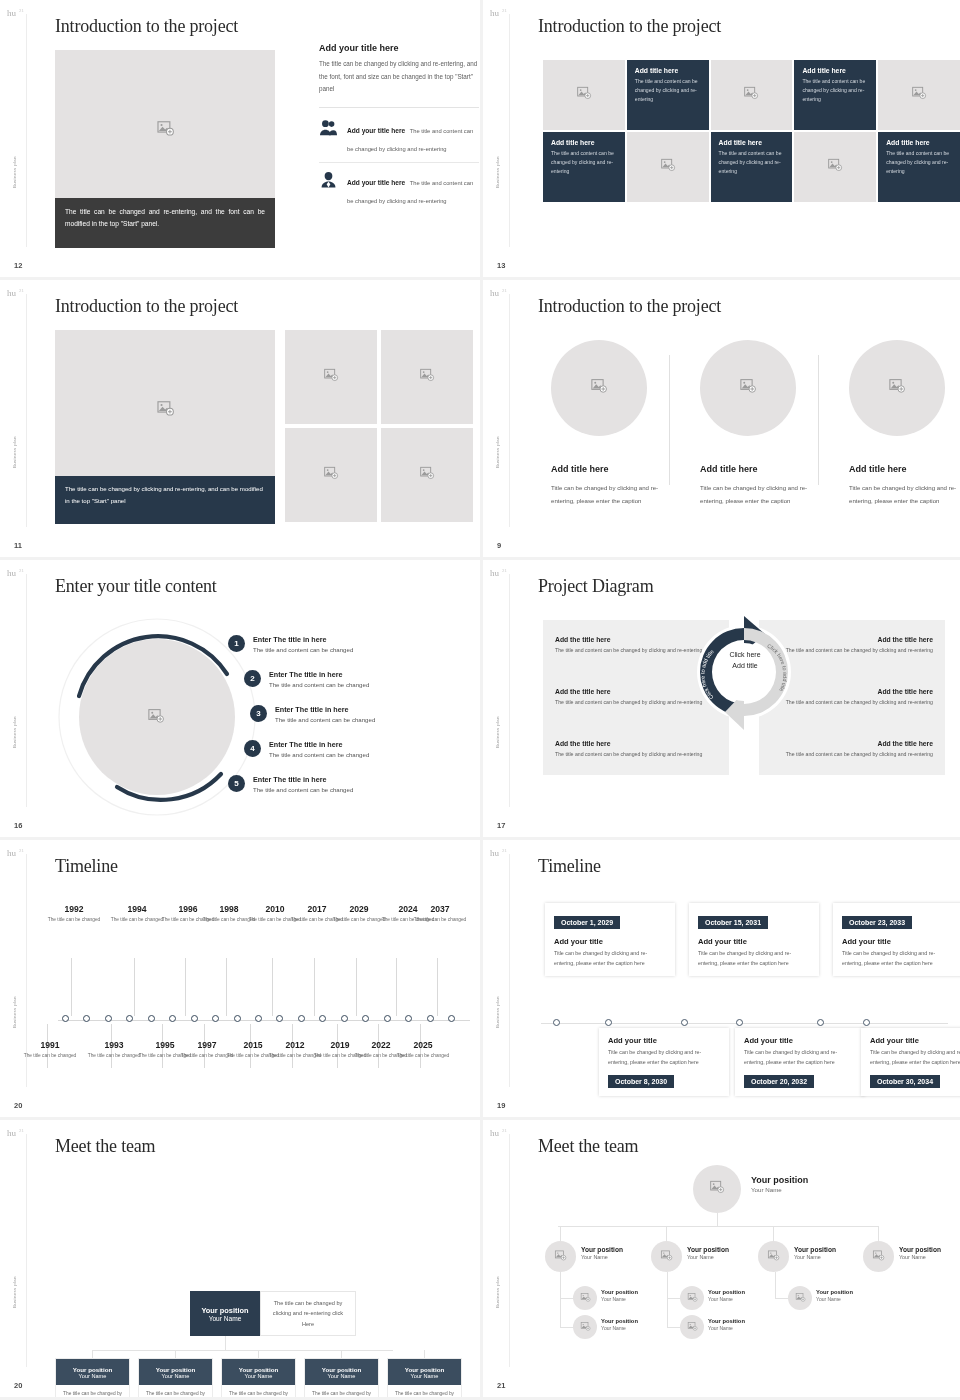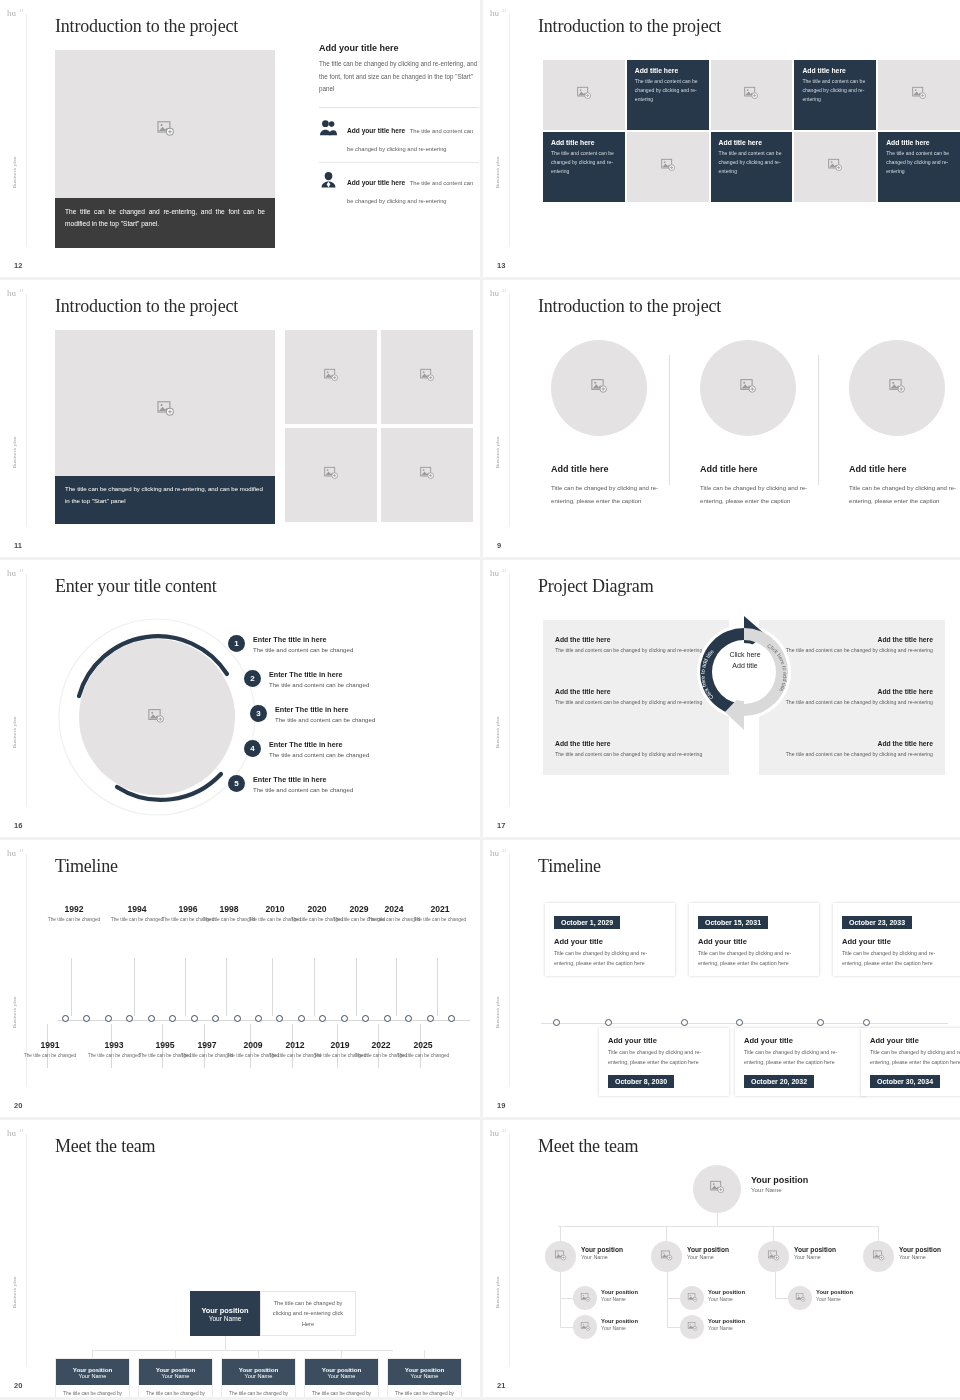--- a/index.html
+++ b/index.html
@@ -579,36 +579,36 @@
         <div class="s18-y">1998</div>
         <div class="s18-d">The title can be changed</div>
       </div>
       <div class="s18-tick" style="left:272px;top:118px;height:58px"></div>
       <div class="s18-lab" style="left:247px;top:64px;text-align:center">
         <div class="s18-y">2010</div>
         <div class="s18-d">The title can be changed</div>
       </div>
       <div class="s18-tick" style="left:314px;top:118px;height:58px"></div>
       <div class="s18-lab" style="left:289px;top:64px;text-align:center">
-        <div class="s18-y">2020</div>
+        <div class="s18-y">2017</div>
         <div class="s18-d">The title can be changed</div>
       </div>
       <div class="s18-tick" style="left:356px;top:118px;height:58px"></div>
       <div class="s18-lab" style="left:331px;top:64px;text-align:center">
         <div class="s18-y">2029</div>
         <div class="s18-d">The title can be changed</div>
       </div>
       <div class="s18-tick" style="left:396px;top:118px;height:58px"></div>
-      <div class="s18-lab" style="left:366px;top:64px;text-align:center">
+      <div class="s18-lab" style="left:380px;top:64px;text-align:center">
         <div class="s18-y">2024</div>
         <div class="s18-d">The title can be changed</div>
       </div>
       <div class="s18-tick" style="left:437px;top:118px;height:58px"></div>
       <div class="s18-lab" style="left:412px;top:64px;text-align:center">
-        <div class="s18-y">2021</div>
+        <div class="s18-y">2037</div>
         <div class="s18-d">The title can be changed</div>
       </div>
       <div class="s18-tick" style="left:47px;top:184px;height:44px"></div>
       <div class="s18-lab" style="left:22px;top:200px;text-align:center">
         <div class="s18-y">1991</div>
         <div class="s18-d">The title can be changed</div>
       </div>
       <div class="s18-tick" style="left:111px;top:184px;height:44px"></div>
       <div class="s18-lab" style="left:86px;top:200px;text-align:center">
         <div class="s18-y">1993</div>
@@ -619,21 +619,21 @@
         <div class="s18-y">1995</div>
         <div class="s18-d">The title can be changed</div>
       </div>
       <div class="s18-tick" style="left:204px;top:184px;height:44px"></div>
       <div class="s18-lab" style="left:179px;top:200px;text-align:center">
         <div class="s18-y">1997</div>
         <div class="s18-d">The title can be changed</div>
       </div>
       <div class="s18-tick" style="left:250px;top:184px;height:44px"></div>
       <div class="s18-lab" style="left:225px;top:200px;text-align:center">
-        <div class="s18-y">2009</div>
+        <div class="s18-y">2015</div>
         <div class="s18-d">The title can be changed</div>
       </div>
       <div class="s18-tick" style="left:292px;top:184px;height:44px"></div>
       <div class="s18-lab" style="left:267px;top:200px;text-align:center">
         <div class="s18-y">2012</div>
         <div class="s18-d">The title can be changed</div>
       </div>
       <div class="s18-tick" style="left:337px;top:184px;height:44px"></div>
       <div class="s18-lab" style="left:312px;top:200px;text-align:center">
         <div class="s18-y">2019</div>

